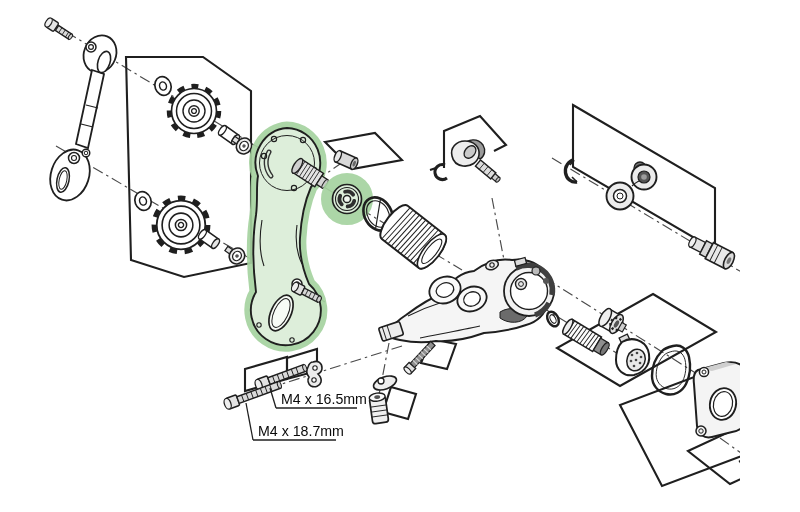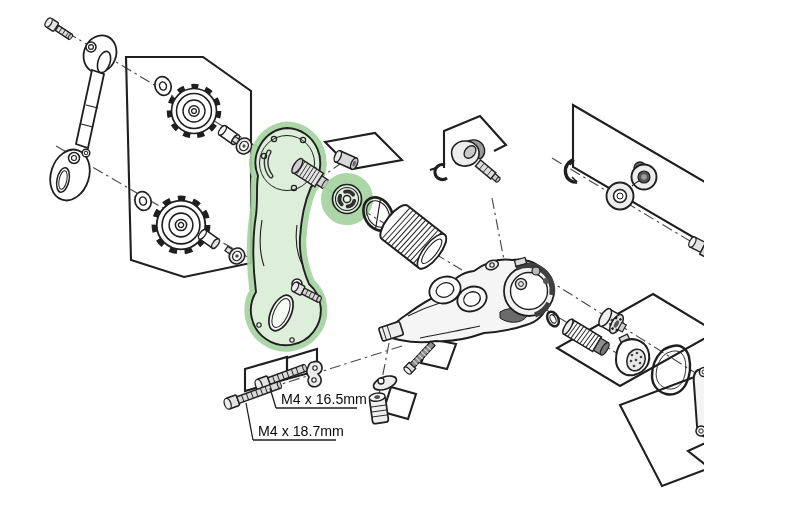--- a/index.html
+++ b/index.html
@@ -1,17 +1,17 @@
 <!DOCTYPE html>
 <html style="--c-highlight: #a6d3a0; --c-highlight_fill: #ddeeda; --c-line: #1f1f1f; --c-axis: #4a4a4a; --c-background: #ffffff;"><head>
 <meta charset="utf-8">
 <style>
   html,body{margin:0;padding:0;background:#fff;}
   .stage{position:relative;width:704px;height:512px;background:var(--c-background,#fff);overflow:hidden;
-         font-family:"Liberation Sans",sans-serif;}
+         font-family:"Liberation Sans",sans-serif;padding-left:36px;}
   svg{position:absolute;left:0;top:0;}
   .s{stroke:var(--c-line,#1f1f1f);}
   .pn{stroke:var(--c-line,#1f1f1f);stroke-width:2.1;fill:none;stroke-linejoin:miter;}
   .ax{stroke:var(--c-axis,#4a4a4a);stroke-width:1.15;stroke-dasharray:11 4 2.5 4;fill:none;}
   .hl-halo{fill:var(--c-highlight,#a6d3a0);stroke:var(--c-highlight,#a6d3a0);stroke-width:13;
            stroke-linejoin:round;stroke-linecap:round;opacity:.92;}
   .hl-fill{fill:var(--c-highlight_fill,#ddeeda);}
   text.lbl{font-family:"Liberation Sans",sans-serif;font-size:14.2px;fill:#0a0a0a;}
 </style>
 </head>

